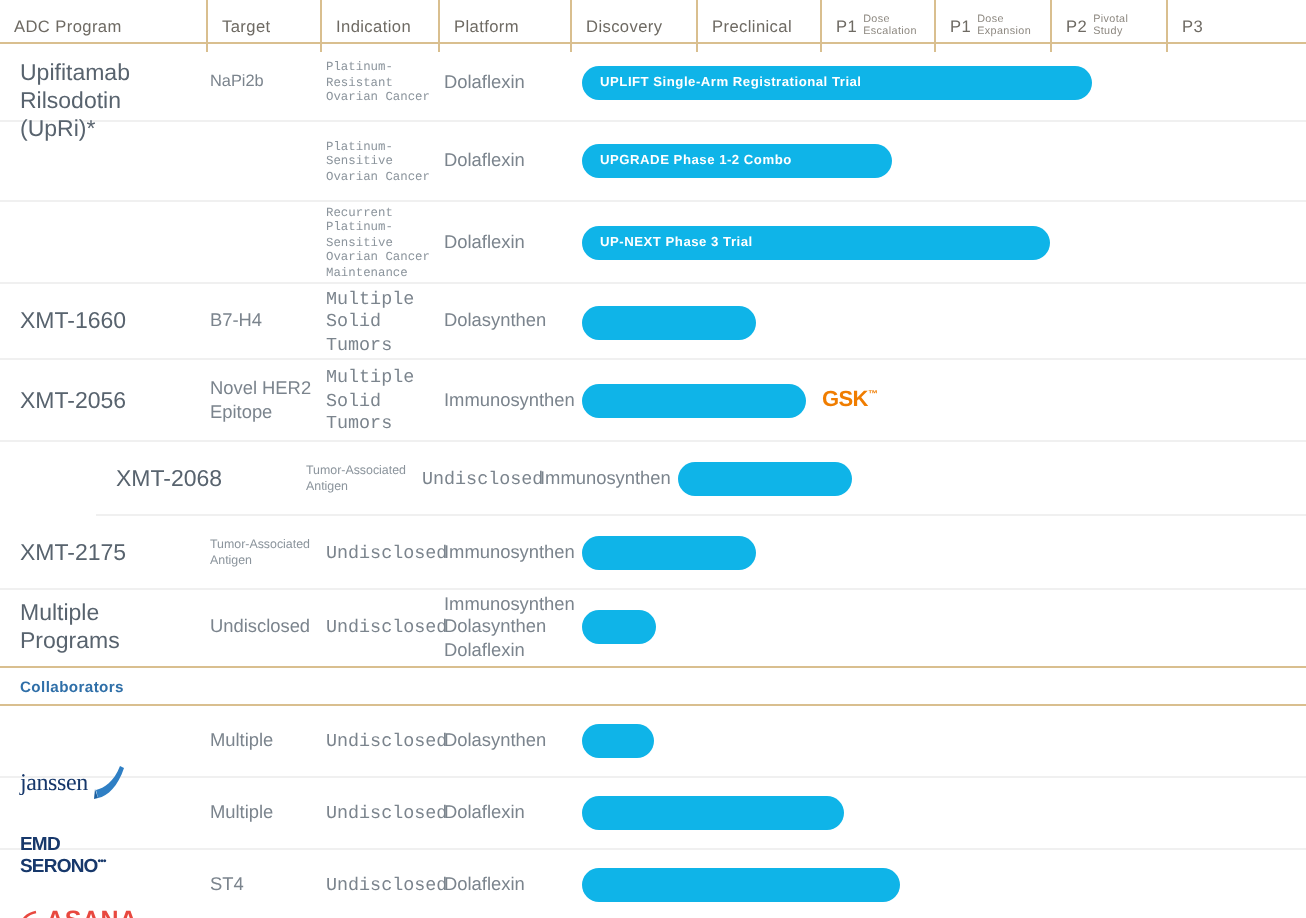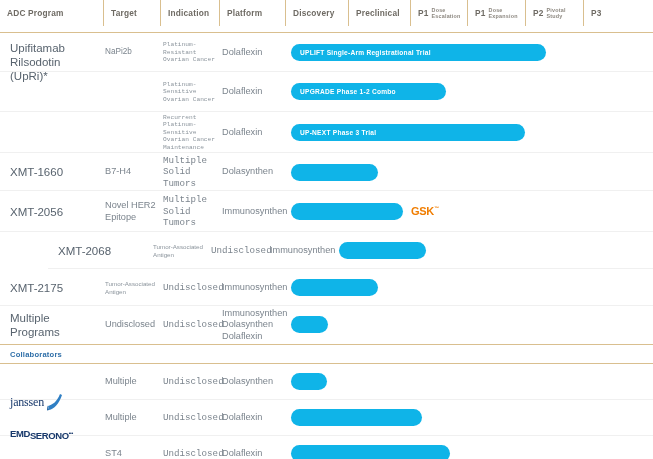--- a/index.html
+++ b/index.html
@@ -15,24 +15,23 @@
     position: relative;
     width: 653px;
     height: 459px;
     background: #ffffff;
     overflow: hidden;
   }
 
   
   .header {
     position: relative;
-    height: 33px;
+    height: 22px;
     border-bottom: 1px solid #d9bf8f;
     box-sizing: border-box;
-    font-weight: bold;
   }
   .hcell {
     position: absolute;
     top: 0;
     height: 26px;
     display: flex;
     align-items: center;
     padding-left: 7px;
     box-sizing: border-box;
     font-size: 8.3px;
@@ -267,21 +266,21 @@
         <path d="M1.5 12.5 L3 17 L1 17.5 Z" fill="#1a5fa0"></path>
       </svg>
     </div>
     <div class="cell c-target t-med" style="top:0;height:36px;">Multiple</div>
     <div class="cell c-ind t-med" style="top:0;height:36px;">Undisclosed</div>
     <div class="cell c-plat t-med" style="top:0;height:36px;">Dolasynthen</div>
     <div class="bar" style="left:291px;width:36px;top:9px;"></div>
   </div>
 
   <div class="row" style="height:36px;">
-    <div class="logo" style="top:9px;align-items:flex-start;">
+    <div class="logo" style="top:9px;flex-direction:column;align-items:flex-start;">
       <span class="emd-txt">EMD</span>
       <span class="emd-txt"><span>SERONO</span><span class="emd-tm">•••</span></span>
     </div>
     <div class="cell c-target t-med" style="top:0;height:36px;">Multiple</div>
     <div class="cell c-ind t-med" style="top:0;height:36px;">Undisclosed</div>
     <div class="cell c-plat t-med" style="top:0;height:36px;">Dolaflexin</div>
     <div class="bar" style="left:291px;width:131px;top:9px;"></div>
   </div>
 
   <div class="row nb" style="height:36px;">

